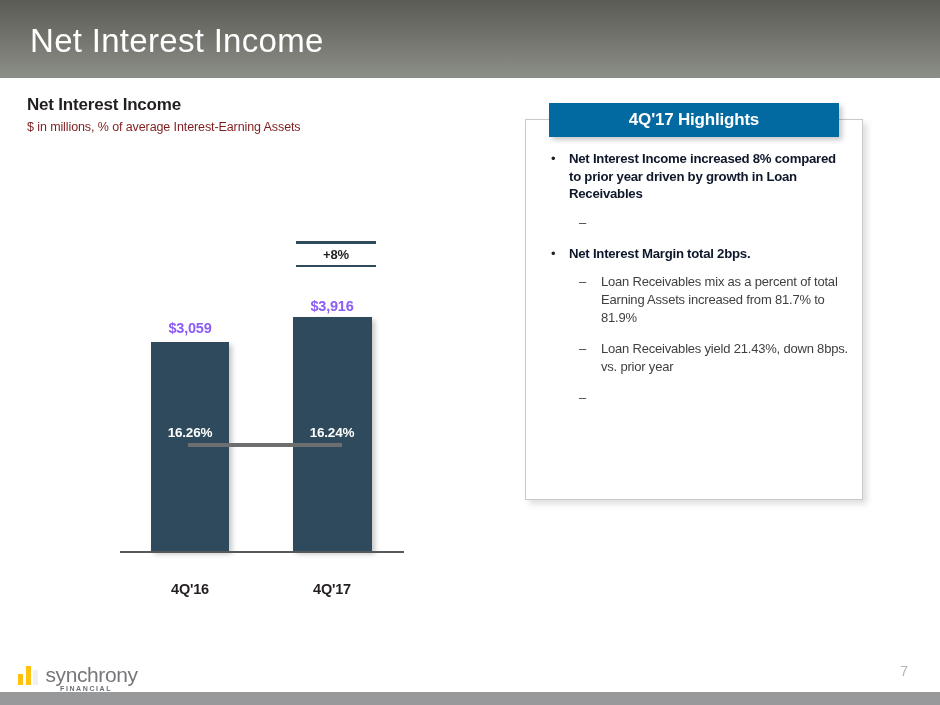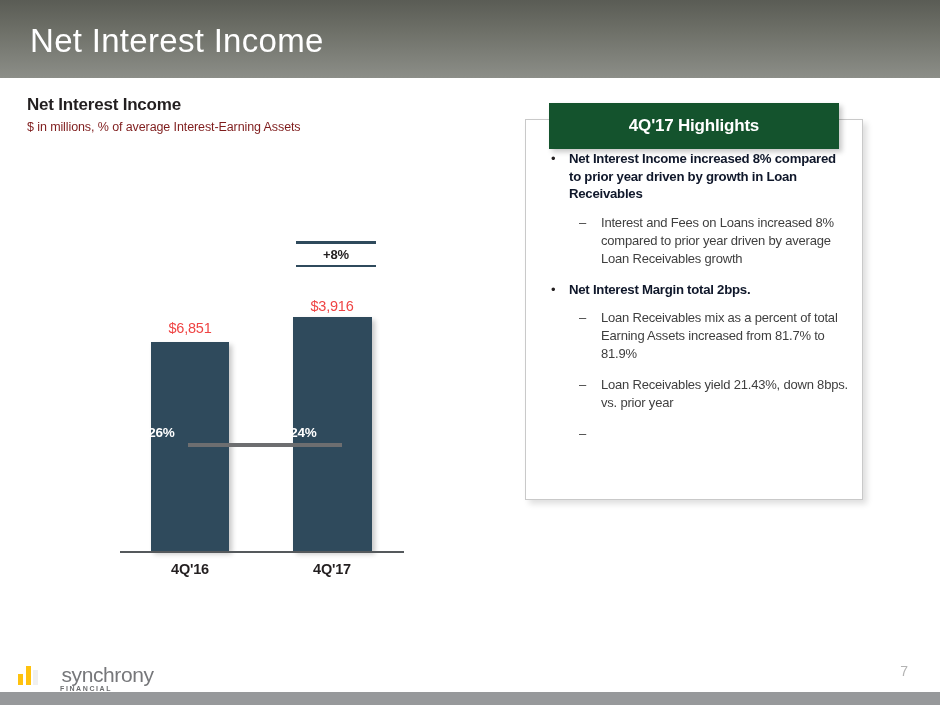--- a/index.html
+++ b/index.html
@@ -73,40 +73,41 @@
     background: #55595c;
   }
   .bar {
     position: absolute;
     background: #2f4a5c;
     box-shadow: 3px 3px 5px rgba(0,0,0,0.22);
   }
   .bar-value {
     position: absolute;
     font-size: 14.5px;
-    font-weight: normal;
-    color: #ef4444;
+    font-weight: bold;
+    color: #8b5cf6;
     text-align: center;
     letter-spacing: -0.2px;
   }
   .bar-pct {
     position: absolute;
     font-size: 13.5px;
     font-weight: bold;
     color: #ffffff;
-    text-align: left;
+    text-align: center;
     letter-spacing: -0.2px;
   }
   .cat-label {
     position: absolute;
     font-size: 14.5px;
     font-weight: bold;
     color: #231f20;
     text-align: center;
     letter-spacing: -0.2px;
+    margin-top: 20px;
   }
   .nim-line {
     position: absolute;
     height: 4px;
     background: #6d6e70;
   }
 
   
   .growth-badge {
     position: absolute;
@@ -134,22 +135,22 @@
     left: 525px; top: 119px;
     width: 338px; height: 381px;
     border: 1px solid #c9c9c9;
     background: #ffffff;
     box-shadow: 4px 4px 6px rgba(0,0,0,0.13);
     box-sizing: border-box;
   }
   .highlights-header {
     position: absolute;
     left: 549px; top: 103px;
-    width: 290px; height: 46px;
-    background: #14532d;
+    width: 290px; height: 34px;
+    background: #0369a1;
     color: #ffffff;
     font-size: 17px;
     font-weight: bold;
     display: flex;
     align-items: center;
     justify-content: center;
     letter-spacing: -0.2px;
     box-shadow: 3px 3px 5px rgba(0,0,0,0.22);
   }
   .highlights-content {
@@ -203,21 +204,20 @@
     letter-spacing: -0.2px;
   }
 
   
   .footer-logo {
     position: absolute;
     left: 18px;
     top: 663px;
     display: flex;
     align-items: flex-end;
-    gap: 16px;
   }
   .logo-mark {
     display: flex;
     align-items: flex-end;
     height: 22px;
     margin-right: 5px;
   }
   .logo-bar {
     width: 5px;
     margin-right: 2.5px;
@@ -270,21 +270,21 @@
   <div class="chart-subtitle">$ in millions, % of average Interest-Earning Assets</div>
 
   <div class="plot">
 
     <div class="growth-badge">
       <div class="growth-rule"></div>
       <div class="growth-text">+8%</div>
       <div class="growth-rule"></div>
     </div>
 
-    <div class="bar-value" style="left:130px; top:242px; width:120px;">$6,851</div>
+    <div class="bar-value" style="left:130px; top:242px; width:120px;">$3,059</div>
     <div class="bar" style="left:151px; top:264px; width:78px; height:209px;"></div>
     <div class="bar-pct" style="left:130px; top:347px; width:120px;">16.26%</div>
 
     <div class="bar-value" style="left:272px; top:220px; width:120px;">$3,916</div>
     <div class="bar" style="left:293px; top:239px; width:79px; height:234px;"></div>
     <div class="bar-pct" style="left:272px; top:347px; width:120px;">16.24%</div>
 
     <div class="nim-line" style="left:188px; top:365px; width:154px;"></div>
 
     <div class="axis-line"></div>
@@ -296,21 +296,20 @@
 
 <div class="highlights-box"></div>
 <div class="highlights-header">4Q'17 Highlights</div>
 <div class="highlights-content" id="highlights-content">
     <div class="hl-item level-0">
       <span class="hl-marker">•</span>
       <span class="hl-text">Net Interest Income increased 8% compared to prior year driven by growth in Loan Receivables</span>
     </div>
     <div class="hl-item level-1">
       <span class="hl-marker">–</span>
-      <span class="hl-text">Interest and Fees on Loans increased 8% compared to prior year driven by average Loan Receivables growth</span>
     </div>
     <div class="hl-item level-0">
       <span class="hl-marker">•</span>
       <span class="hl-text">Net Interest Margin total 2bps.</span>
     </div>
     <div class="hl-item level-1">
       <span class="hl-marker">–</span>
       <span class="hl-text">Loan Receivables mix as a percent of total Earning Assets increased from 81.7% to 81.9%</span>
     </div>
     <div class="hl-item level-1">

